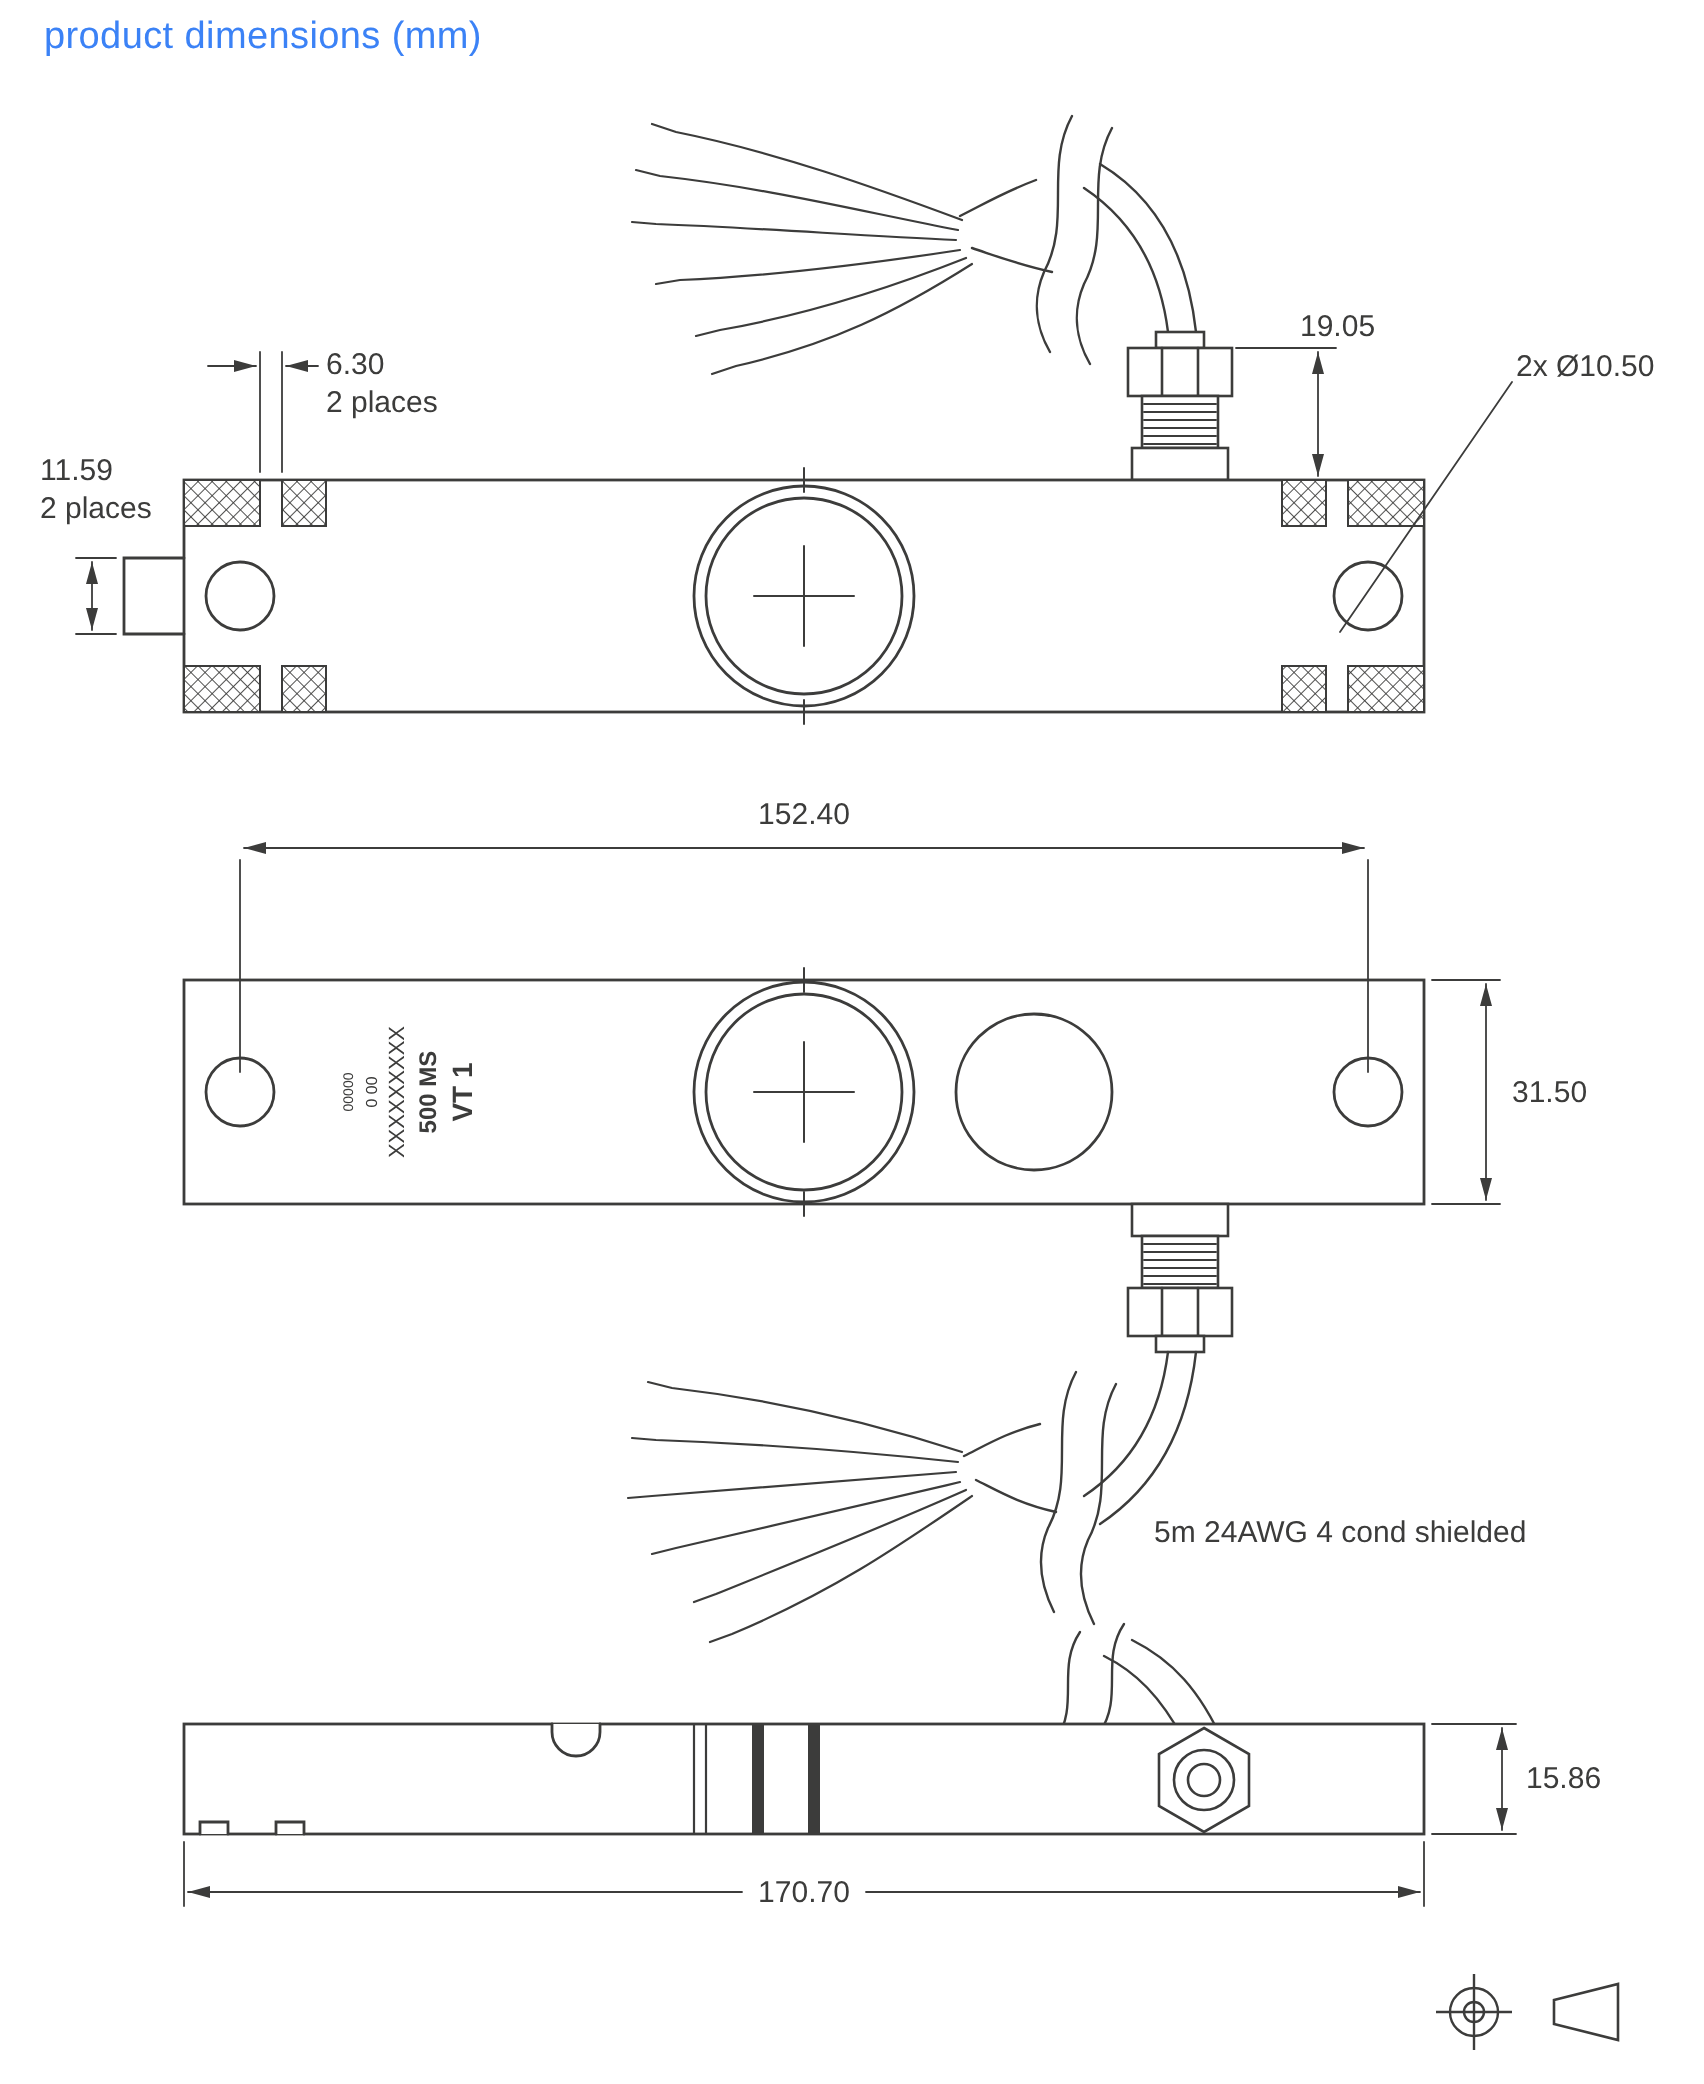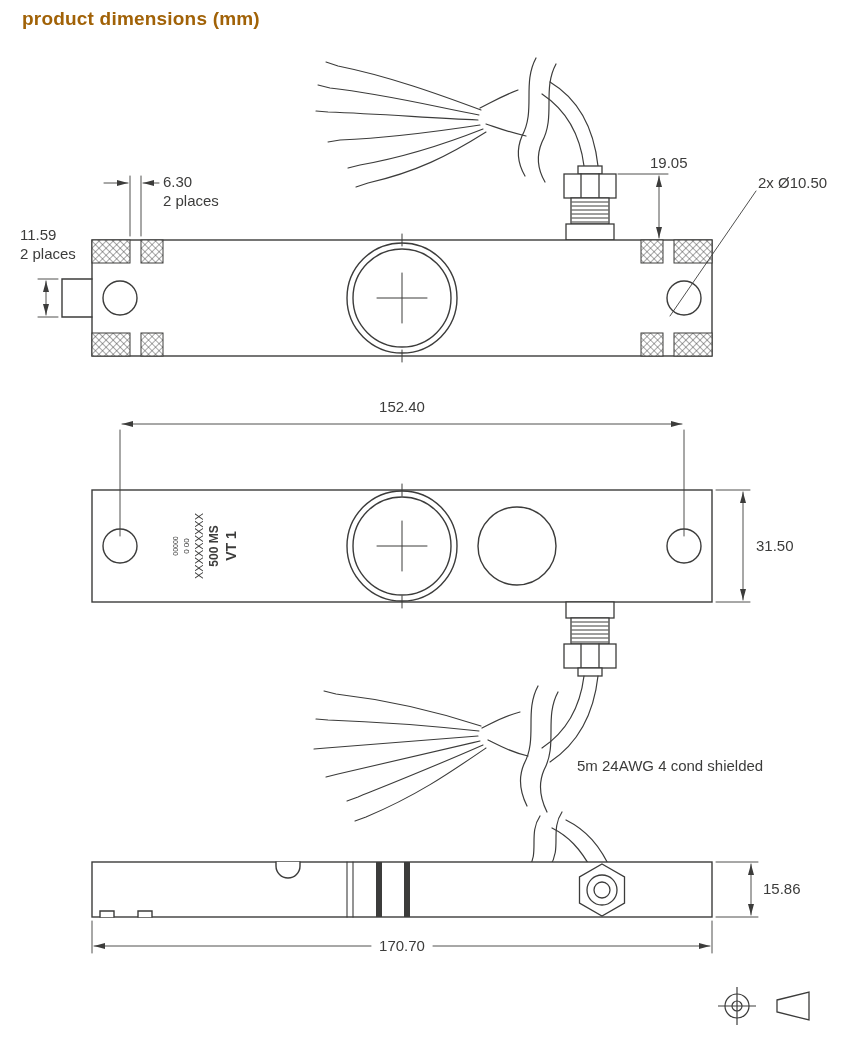--- a/index.html
+++ b/index.html
@@ -1,20 +1,20 @@
 <!DOCTYPE html>
 <html><head>
 <meta charset="utf-8">
 <style>
   * { margin:0; padding:0; box-sizing:border-box; }
   html,body { background:#ffffff; }
   body { width:852px; height:1042px; font-family:"Liberation Sans",sans-serif; }
   .page { position:relative; width:852px; height:1042px; background:#fff; overflow:hidden; }
-  .title { position:absolute; left:22px; top:8px; font-size:19px; font-weight:700;
-           color:#a16207; letter-spacing:.2px; }
+  .title { position:absolute; left:22px; top:8px; font-size:19px; font-weight:400;
+           color:#3b82f6; letter-spacing:.2px; }
   svg { position:absolute; left:0; top:0; }
   svg text { font-family:"Liberation Sans",sans-serif; fill:#3c3c3b; stroke:none; }
   .dim  { font-size:15px; }
   .note { font-size:15px; }
 </style>
 </head>
 <body>
 
 <div class="page">
   <div class="title">product dimensions (mm)</div>

